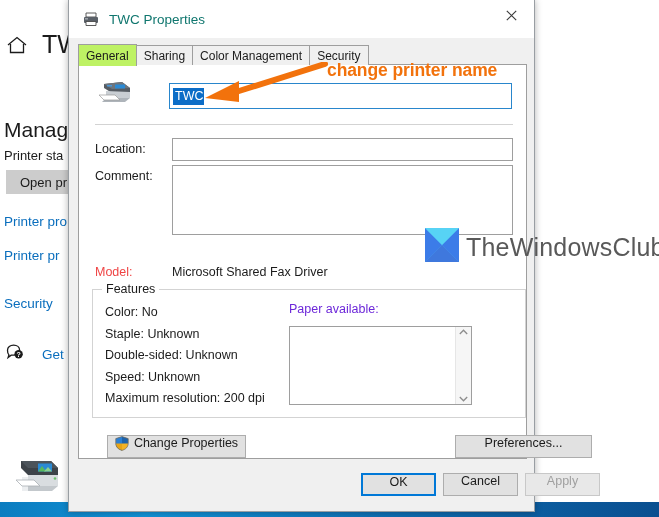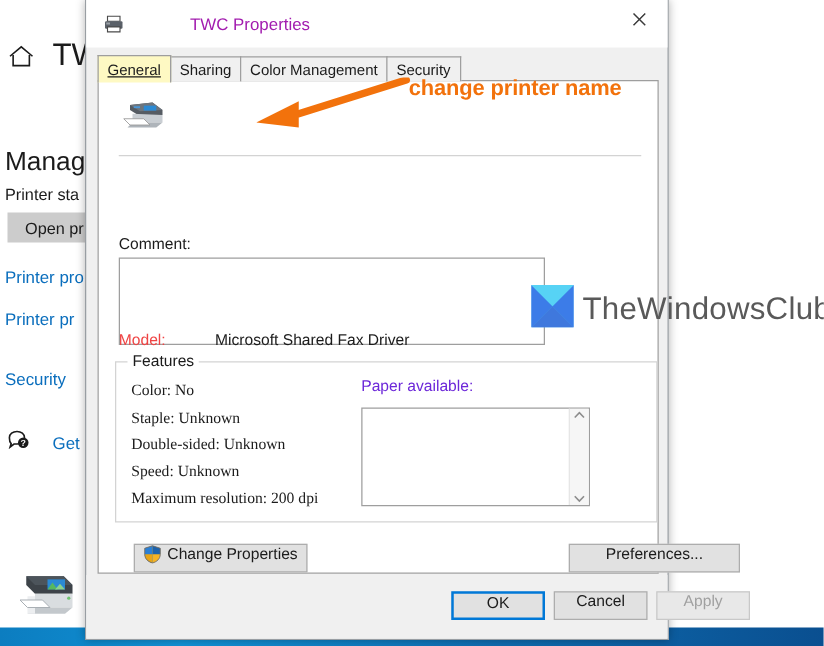--- a/index.html
+++ b/index.html
@@ -124,23 +124,22 @@
     border-bottom: none;
   }
   .titlebar-icon {
     margin-left: 13px;
     margin-right: 9px;
     width: 18px; height: 18px;
     display: flex; align-items: center; justify-content: center;
   }
   .titlebar-text {
     font-size: 13.5px;
-    color: #a21caf;
-    white-space: nowrap;
-    margin-left: 43px;
+    color: #0f766e;
+    white-space: nowrap;
   }
   .close-btn {
     position: absolute;
     right: 0; top: 0;
     width: 45px; height: 31px;
     display: flex; align-items: center; justify-content: center;
     cursor: default;
   }
   .close-btn svg { display: block; }
 
@@ -160,27 +159,26 @@
     border: 1px solid #9e9e9e;
     border-bottom: none;
     background: #f0f0f0;
     margin-right: -1px;
     line-height: 14px;
     white-space: nowrap;
     height: 20px;
     box-sizing: border-box;
   }
   .tab.active {
-    background: #fef9c3;
+    background: #bef264;
     position: relative;
     z-index: 3;
     height: 22px;
     margin-bottom: -1px;
     padding-top: 4px;
-    text-decoration: underline;
   }
 
   .tabpanel {
     position: absolute;
     left: 9px; top: 64px;
     width: 449px; height: 395px;
     background: #ffffff;
     border: 1px solid #9e9e9e;
     box-sizing: border-box;
   }
@@ -235,21 +233,21 @@
     line-height: 22px;
     white-space: nowrap;
   }
   .textbox {
     border: 1px solid #9e9e9e;
     background: #ffffff;
     box-sizing: border-box;
   }
   #location-row { top: 73px; }
   #location-input { width: 341px; height: 23px; }
-  #comment-row { top: 119px; flex-direction: column; }
+  #comment-row { top: 100px; }
   #comment-input { width: 341px; height: 70px; }
 
   .model-row {
     position: absolute;
     left: 16px; top: 200px;
     display: flex;
   }
   .model-row .lbl {
     width: 77px;
     font-size: 12.5px;
@@ -280,21 +278,20 @@
   .feat-list {
     position: absolute;
     left: 12px; top: 12px;
     width: 220px;
   }
   .feat-item {
     font-size: 12.5px;
     color: #1b1b1b;
     line-height: 21.5px;
     white-space: nowrap;
-    font-family: Liberation Serif, serif;
   }
   .paper-label {
     position: absolute;
     left: 196px; top: 12px;
     font-size: 12.5px;
     color: #6d28d9;
     white-space: nowrap;
   }
   .paper-box {
     position: absolute;
@@ -498,24 +495,31 @@
         <svg width="40" height="30" viewBox="0 0 40 30">
           <path d="M9 5 L27 3 L35 9 L35 13 L17 14 L9 9 Z" fill="#565c63"></path>
           <path d="M9 5 L27 3 L35 9 L17 10 Z" fill="#6d757d"></path>
           <rect x="20" y="5.5" width="10" height="4" fill="#2b8ad4"></rect>
           <path d="M11 12 L35 13 L35 19 L11 19 Z" fill="#c9ced3"></path>
           <path d="M11 19 L35 19 L30 23 L7 23 Z" fill="#aeb4ba"></path>
           <path d="M4 16 L20 16 L25 21 L9 21 Z" fill="#ffffff" stroke="#999" stroke-width="0.7"></path>
           <rect x="12" y="6" width="5" height="1.5" fill="#4b97d8"></rect>
         </svg>
       </span>
+      <span class="name-input">
+        <span class="name-sel">TWC</span>
+      </span>
     </div>
 
     <div class="divider"></div>
 
+    <div class="field-row" id="location-row">
+      <span class="lbl">Location:</span>
+      <span class="textbox" id="location-input"></span>
+    </div>
 
     <div class="field-row" id="comment-row">
       <span class="lbl">Comment:</span>
       <span class="textbox" id="comment-input"></span>
     </div>
 
     <div class="model-row">
       <span class="lbl">Model:</span>
       <span class="val">Microsoft Shared Fax Driver</span>
     </div>

